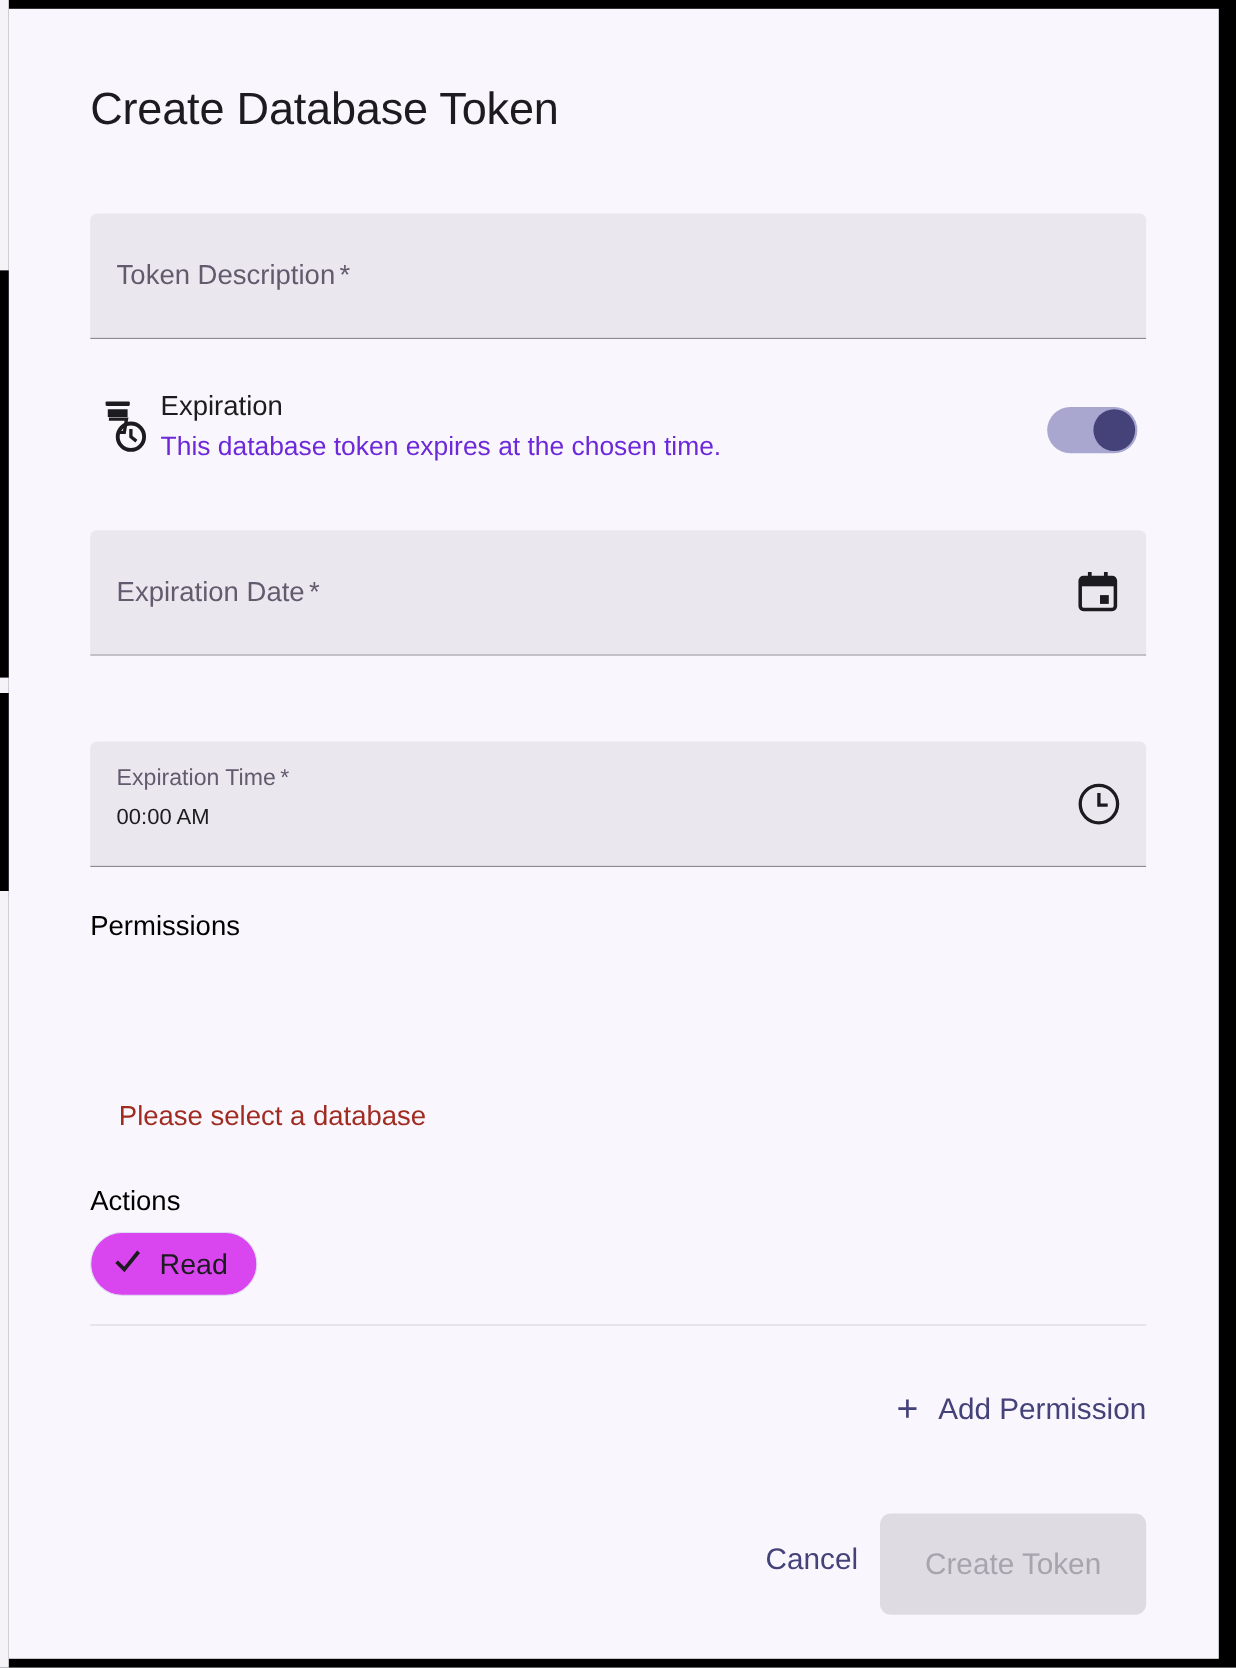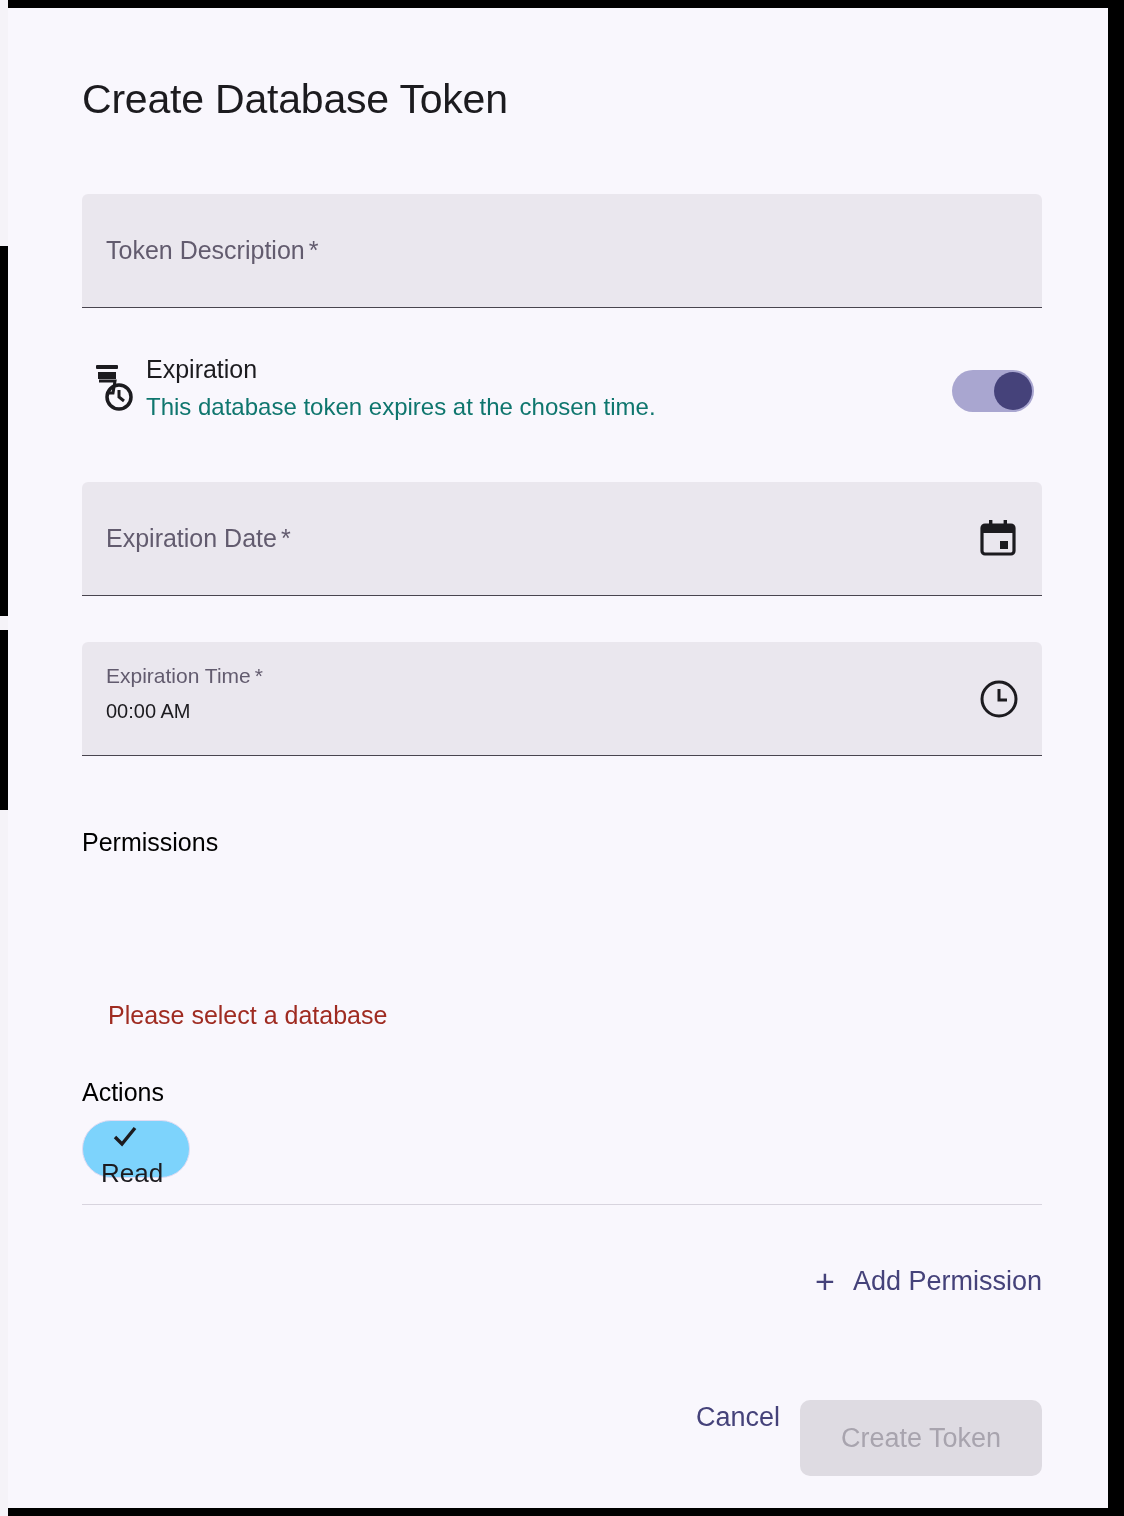--- a/index.html
+++ b/index.html
@@ -94,21 +94,21 @@
     left: 64px;
     top: 4px;
   }
   .exp-title {
     font-size: 25px;
     color: #1c1b1f;
     line-height: 34px;
   }
   .exp-sub {
     font-size: 24px;
-    color: #0f766e;
+    color: #6d28d9;
     line-height: 34px;
     margin-top: 4px;
   }
   .toggle {
     position: absolute;
     right: 8px;
     top: 22px;
     width: 82px;
     height: 42px;
     border-radius: 21px;
@@ -133,21 +133,21 @@
   }
   .cal-icon {
     position: absolute;
     right: 24px;
     top: 36px;
     width: 40px;
     height: 40px;
   }
   
   #exp-time {
-    top: 634px;
+    top: 666px;
     height: 114px;
   }
   #exp-time .field-label {
     top: 22px;
     font-size: 21px;
   }
   .field-value {
     position: absolute;
     left: 24px;
     top: 58px;
@@ -209,23 +209,22 @@
     align-items: center;
     height: 58px;
     box-sizing: border-box;
     border-radius: 29px;
     padding: 0 26px 0 18px;
     margin-right: 30px;
     font-size: 26px;
     color: #1c1b1f;
   }
   .chip.selected {
-    background: #7dd3fc;
+    background: #d946ef;
     border: 1px solid #e0dcf3;
-    flex-direction: column;
   }
   .chip.unselected {
     background: transparent;
     border: 1px solid #79757f;
   }
   .chip svg { margin-right: 14px; }
   .divider {
     position: absolute;
     left: 74px;
     top: 1196px;
@@ -253,29 +252,28 @@
     top: 1380px;
     font-size: 27px;
     color: #45427a;
     padding: 14px 20px;
   }
   .btn-create {
     position: absolute;
     left: 792px;
     top: 1368px;
     width: 242px;
-    height: 76px;
+    height: 92px;
     border-radius: 10px;
     background: #dedbe2;
     color: #a8a4ae;
     font-size: 27px;
     display: flex;
     align-items: center;
     justify-content: center;
-    margin-top: 24px;
   }
 </style>
 </head>
 <body>
 
 <div class="screen">
 
   <div class="edge-sliver" style="top:0;height:246px;background:#f5f3f8;"></div>
   <div class="edge-sliver" style="top:246px;height:370px;"></div>
   <div class="edge-sliver" style="top:616px;height:14px;background:#f5f3f8;"></div>

